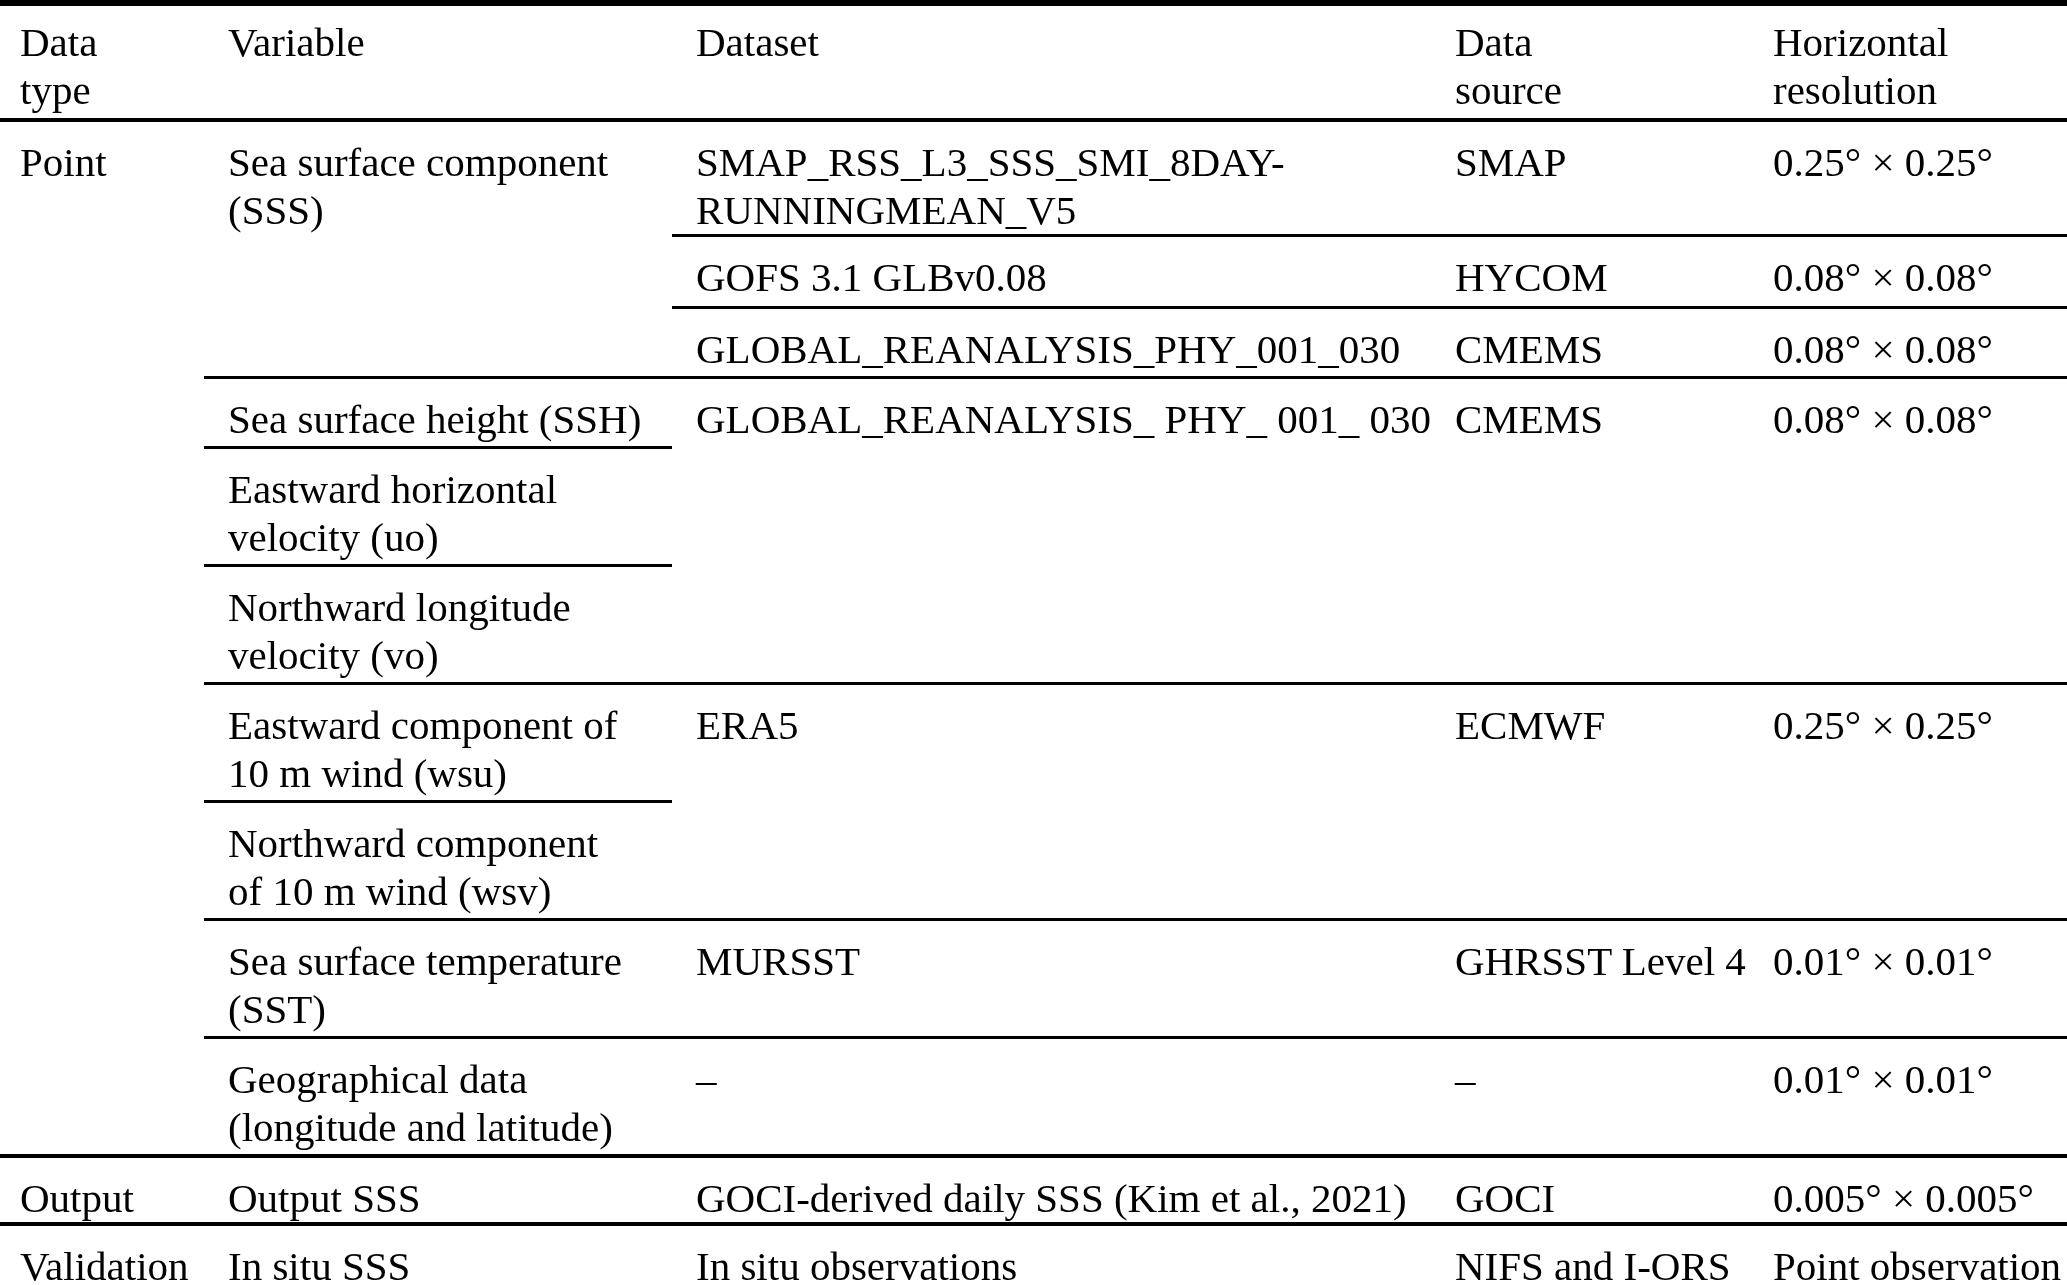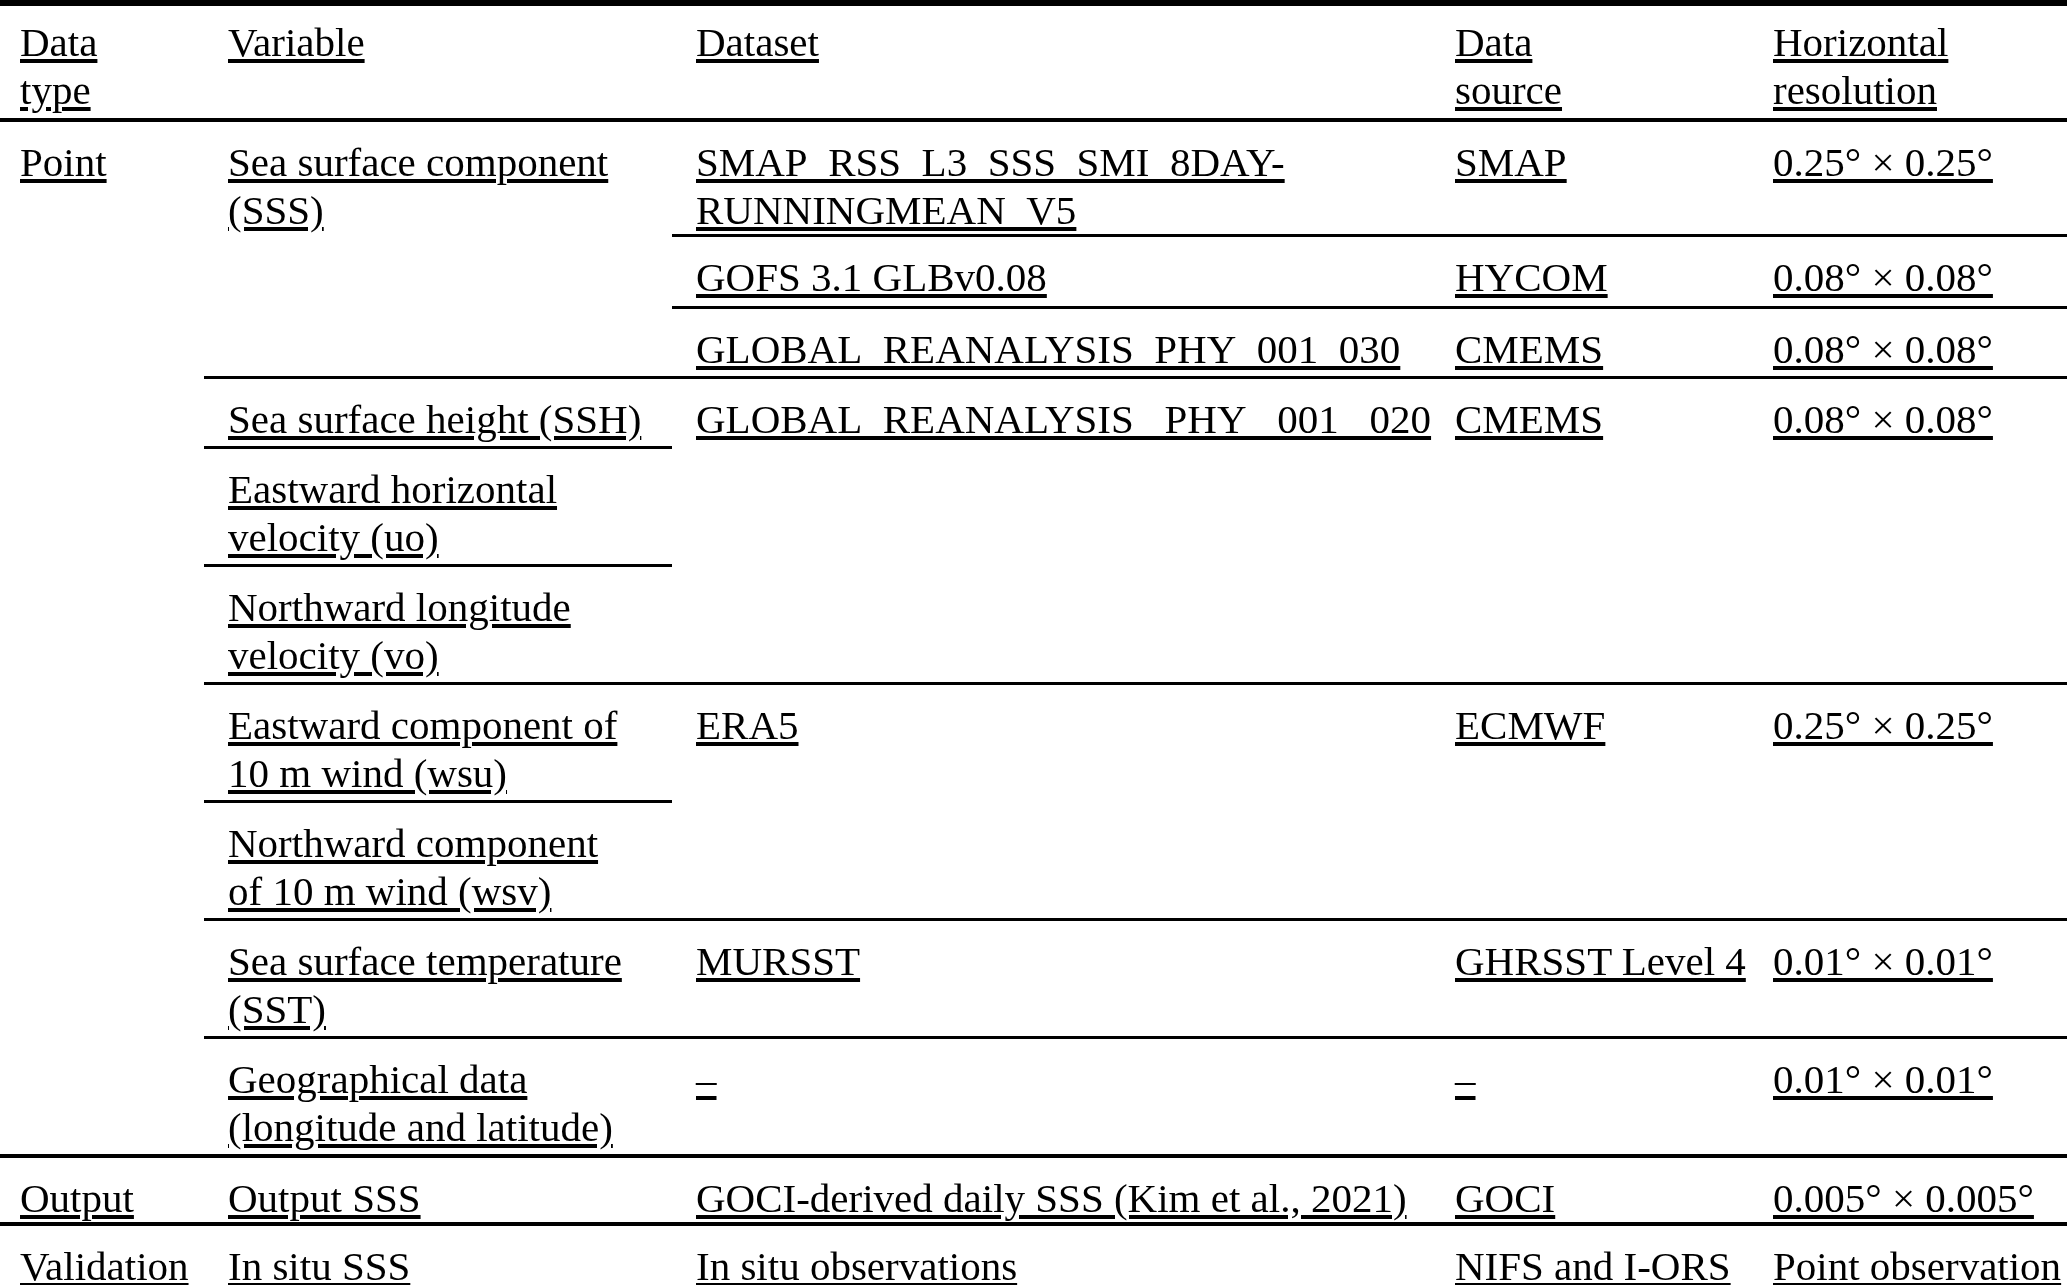--- a/index.html
+++ b/index.html
@@ -3,21 +3,20 @@
 <meta charset="utf-8">
 <style>
   html, body { margin: 0; padding: 0; background: #ffffff; }
   .page {
     width: 2067px;
     height: 1285px;
     background: #ffffff;
     overflow: hidden;
     font-family: "Liberation Serif", "DejaVu Serif", serif;
     color: #000000;
-    text-decoration: underline;
   }
   table.datatable {
     border-collapse: collapse;
     table-layout: fixed;
     width: 2067px;
     border-top: 6px solid #000;
     border-bottom: 6px solid #000;
     font-size: 41px;
     line-height: 48px;
     color: #000;
@@ -91,21 +90,21 @@
     </tr>
 
     <tr class="h-r3">
       <td class="bb-thin nowrap">GLOBAL_REANALYSIS_PHY_001_030</td>
       <td class="bb-thin nowrap">CMEMS</td>
       <td class="bb-thin nowrap">0.08° × 0.08°</td>
     </tr>
 
     <tr class="h-r4">
       <td class="bb-thin">Sea surface height (SSH)</td>
-      <td class="bb-thin nowrap" rowspan="3">GLOBAL_REANALYSIS_ PHY_ 001_ 020</td>
+      <td class="bb-thin nowrap" rowspan="3">GLOBAL_REANALYSIS_ PHY_ 001_ 030</td>
       <td class="bb-thin nowrap" rowspan="3">CMEMS</td>
       <td class="bb-thin nowrap" rowspan="3">0.08° × 0.08°</td>
     </tr>
 
     <tr class="h-tall">
       <td class="bb-thin">Eastward horizontal
 velocity (uo)</td>
     </tr>
 
     <tr class="h-tall">

